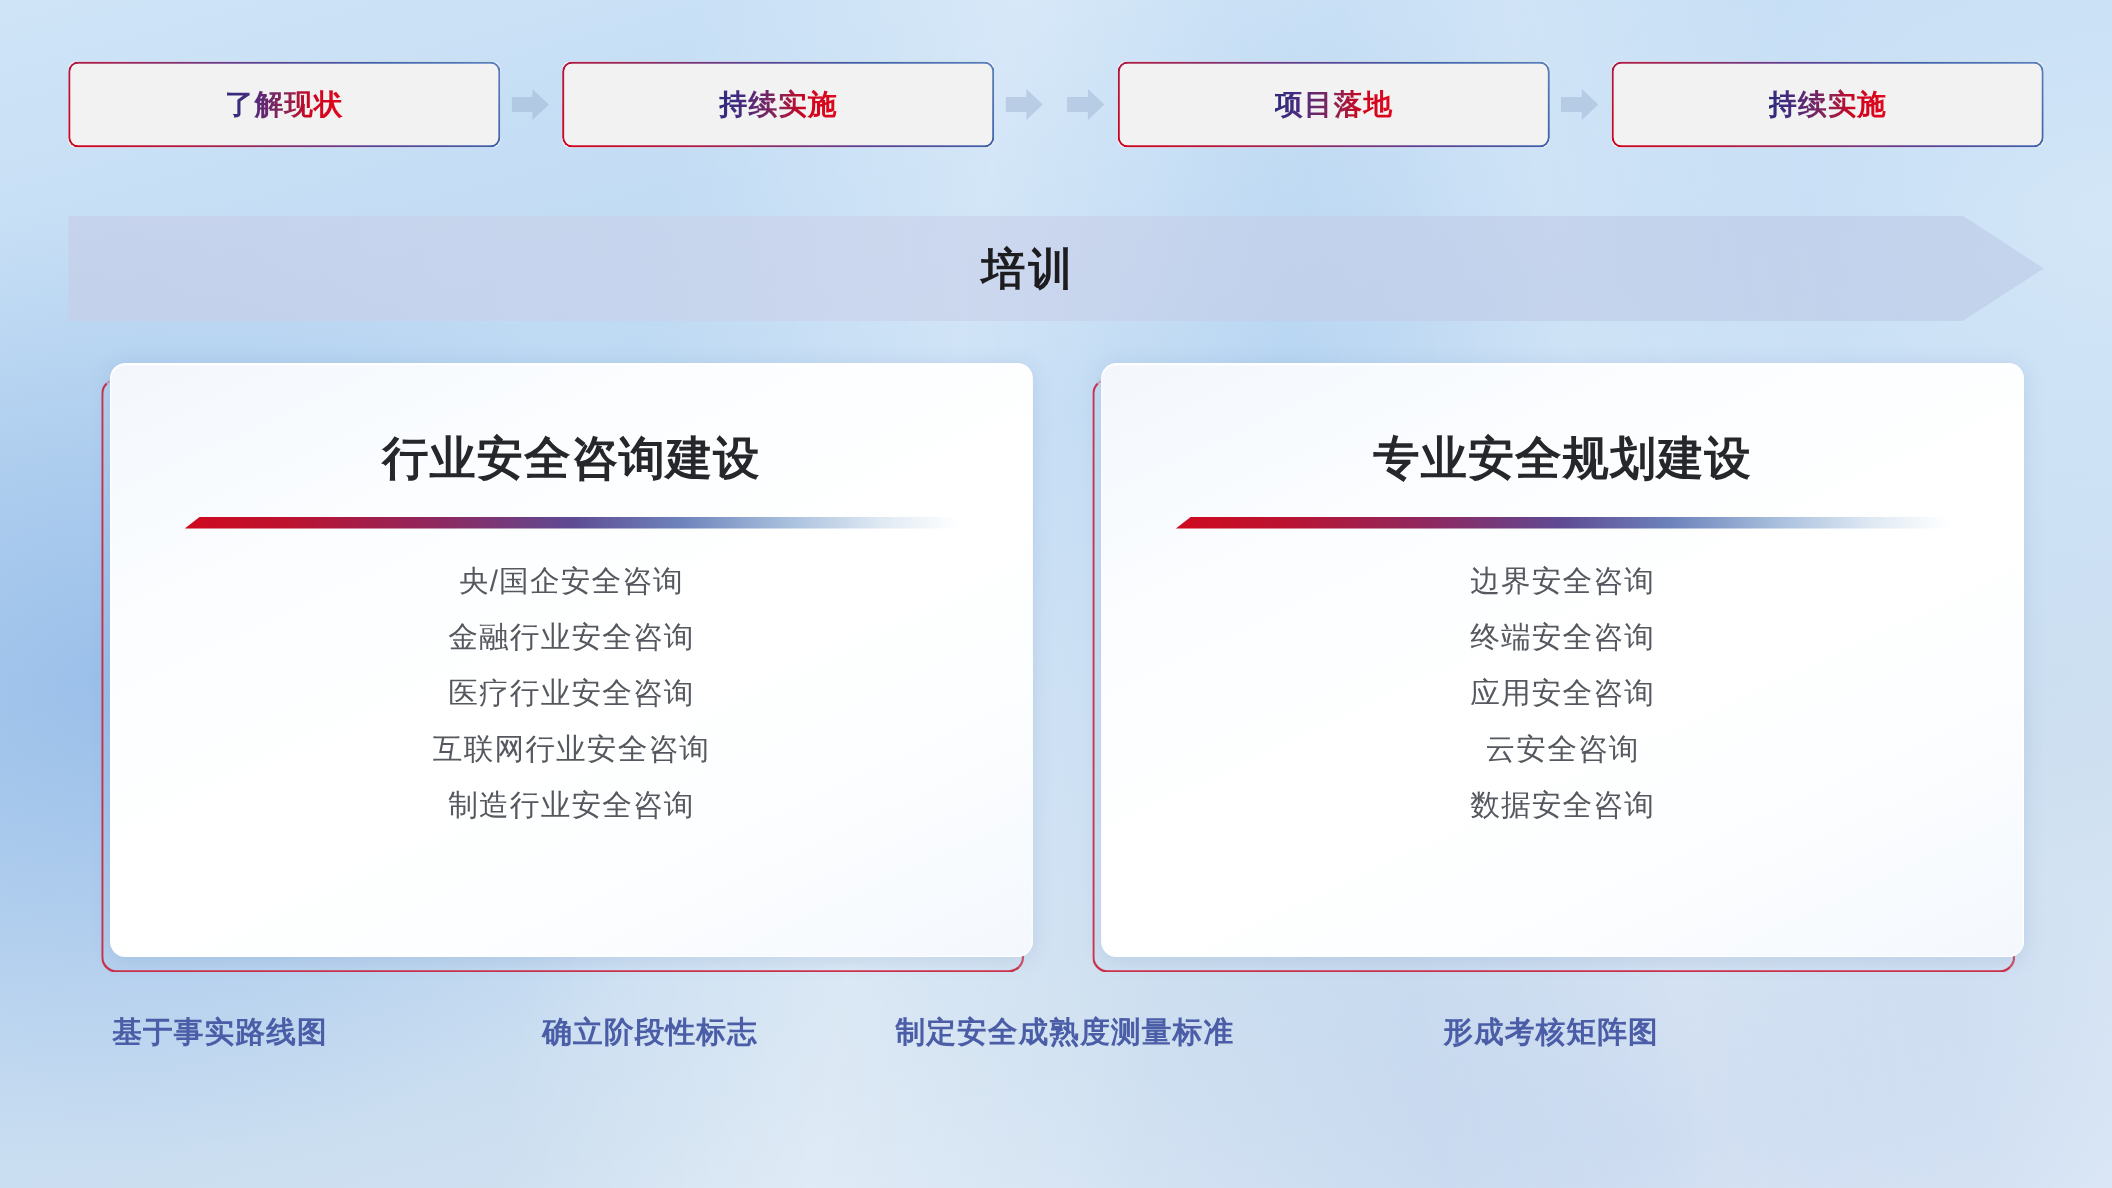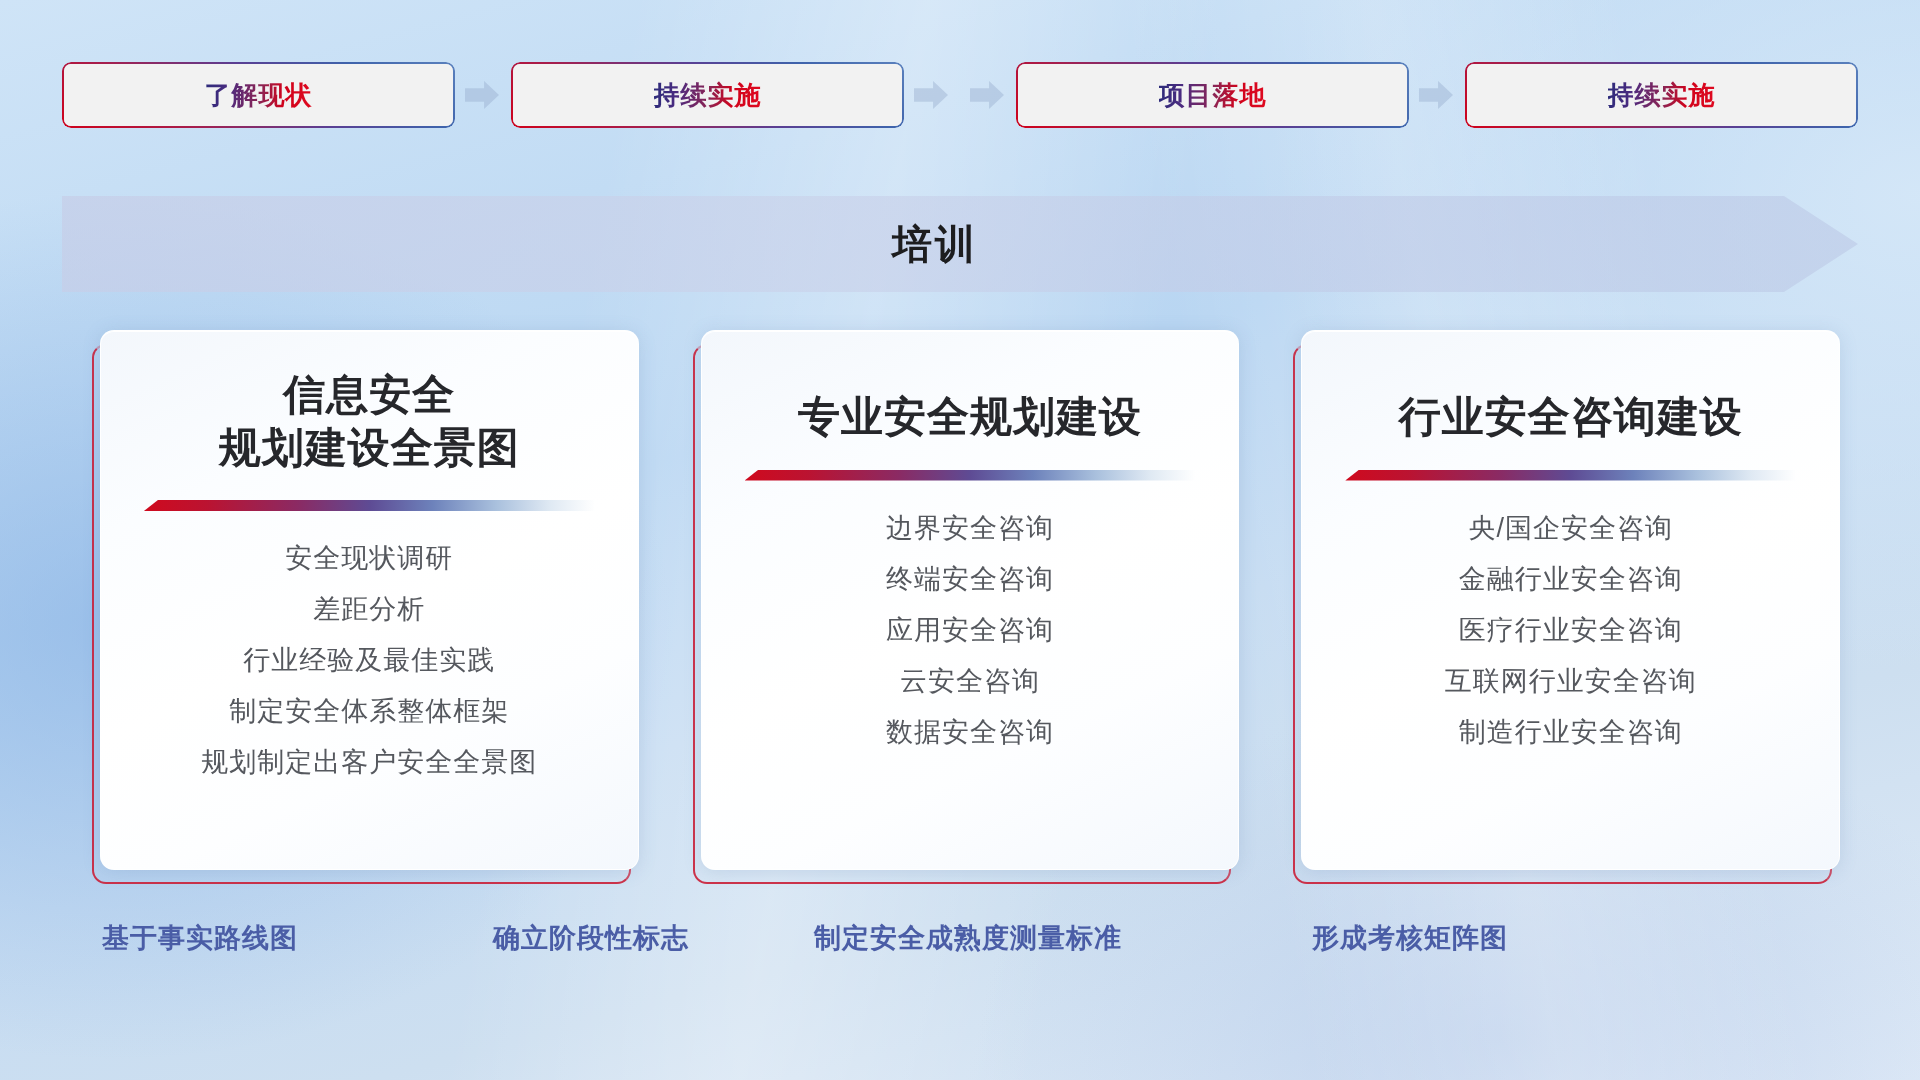--- a/index.html
+++ b/index.html
@@ -41,25 +41,25 @@
     width: 1796px;
     height: 66px;
     display: flex;
     align-items: center;
     gap: 0;
   }
 
   .step-box {
     position: relative;
     flex: 1 1 0;
-    height: 66px;
+    height: 78px;
     display: flex;
     align-items: center;
     justify-content: center;
-    border-radius: 19px;
+    border-radius: 7px;
     background: #f2f2f2;
     padding: 2px;
   }
   
   .step-box::before {
     content: "";
     position: absolute;
     inset: 0;
     border-radius: 9px;
     padding: 2px;
@@ -282,69 +282,53 @@
     </div>
 
   </div>
 
   <div class="banner">
     <span class="banner-label">培训</span>
   </div>
 
   <div class="cards">
 
+
     <div class="card-wrap">
-      <div class="card two-line">
-        <div class="card-title">信息安全
-规划建设全景图</div>
+      <div class="card one-line">
+        <div class="card-title">行业安全咨询建设</div>
         <div class="divider">
             <div class="bar"></div>
           </div>
         <div class="card-items">
-          <div class="card-item">安全现状调研</div>
-          <div class="card-item">差距分析</div>
-          <div class="card-item">行业经验及最佳实践</div>
-          <div class="card-item">制定安全体系整体框架</div>
-          <div class="card-item">规划制定出客户安全全景图</div>
+          <div class="card-item">央/国企安全咨询</div>
+          <div class="card-item">金融行业安全咨询</div>
+          <div class="card-item">医疗行业安全咨询</div>
+          <div class="card-item">互联网行业安全咨询</div>
+          <div class="card-item">制造行业安全咨询</div>
         </div>
       </div>
     </div>
 
     <div class="card-wrap">
       <div class="card one-line">
         <div class="card-title">专业安全规划建设</div>
         <div class="divider">
             <div class="bar"></div>
           </div>
         <div class="card-items">
           <div class="card-item">边界安全咨询</div>
           <div class="card-item">终端安全咨询</div>
           <div class="card-item">应用安全咨询</div>
           <div class="card-item">云安全咨询</div>
           <div class="card-item">数据安全咨询</div>
         </div>
       </div>
     </div>
 
-    <div class="card-wrap">
-      <div class="card one-line">
-        <div class="card-title">行业安全咨询建设</div>
-        <div class="divider">
-            <div class="bar"></div>
-          </div>
-        <div class="card-items">
-          <div class="card-item">央/国企安全咨询</div>
-          <div class="card-item">金融行业安全咨询</div>
-          <div class="card-item">医疗行业安全咨询</div>
-          <div class="card-item">互联网行业安全咨询</div>
-          <div class="card-item">制造行业安全咨询</div>
-        </div>
-      </div>
-    </div>
-
   </div>
 
   <div class="captions">
     <span class="caption" style="left:200px">基于事实路线图</span>
     <span class="caption" style="left:591px">确立阶段性标志</span>
     <span class="caption" style="left:968px">制定安全成熟度测量标准</span>
     <span class="caption" style="left:1410px">形成考核矩阵图</span>
   </div>
 
 </div>

